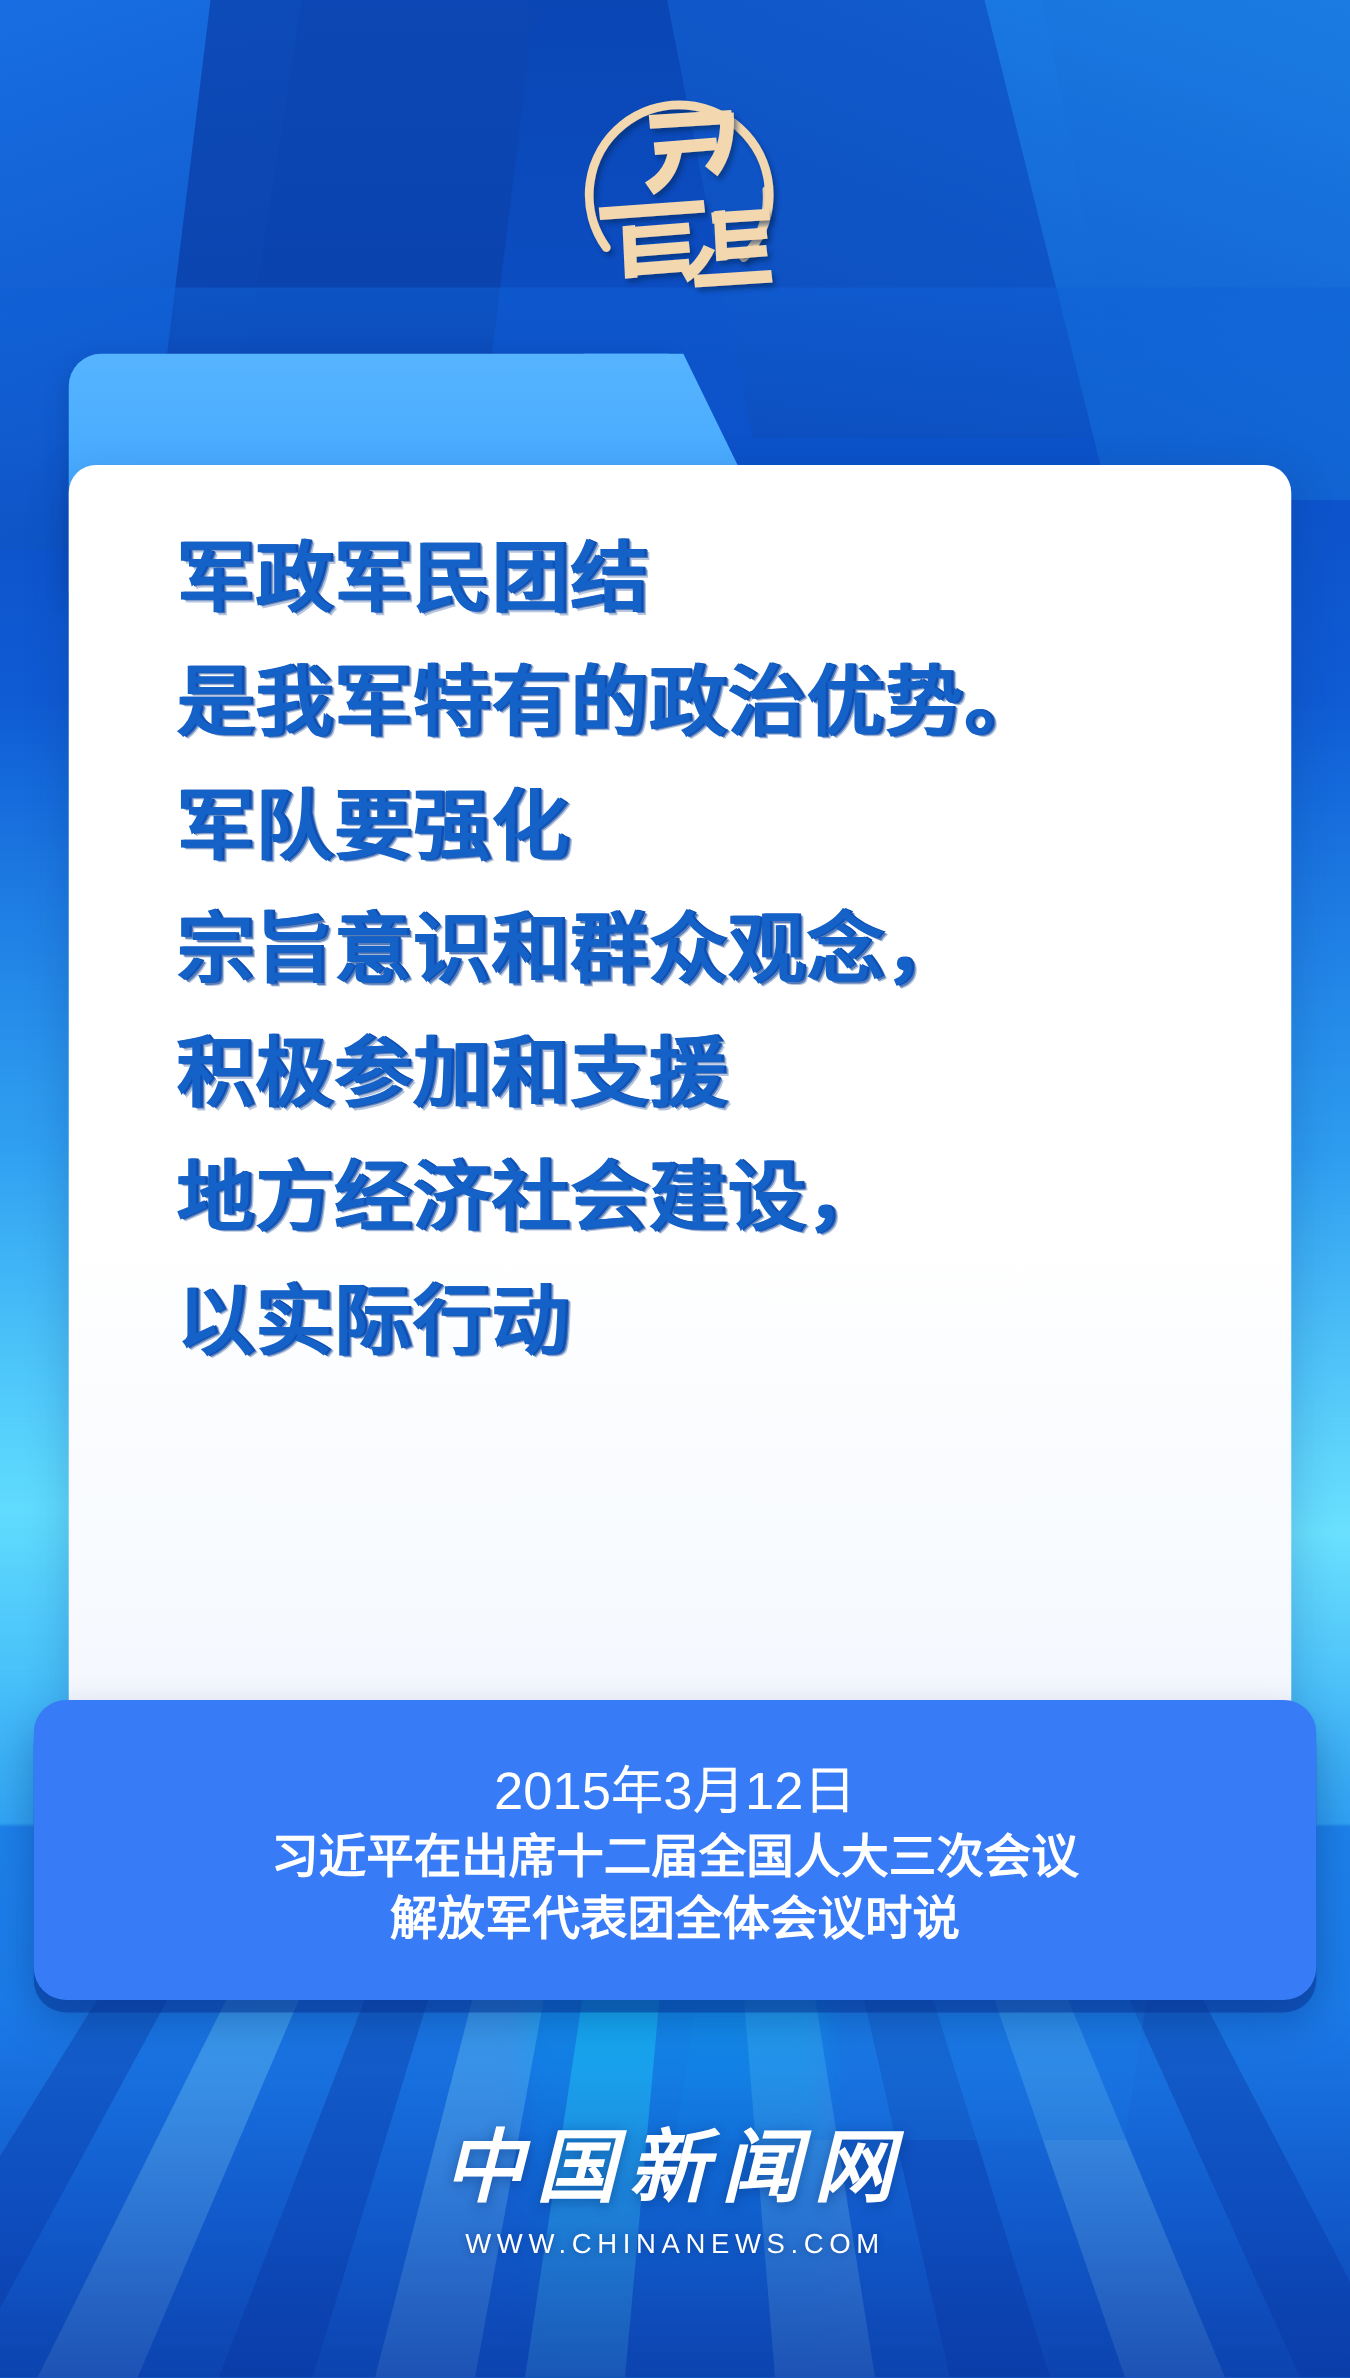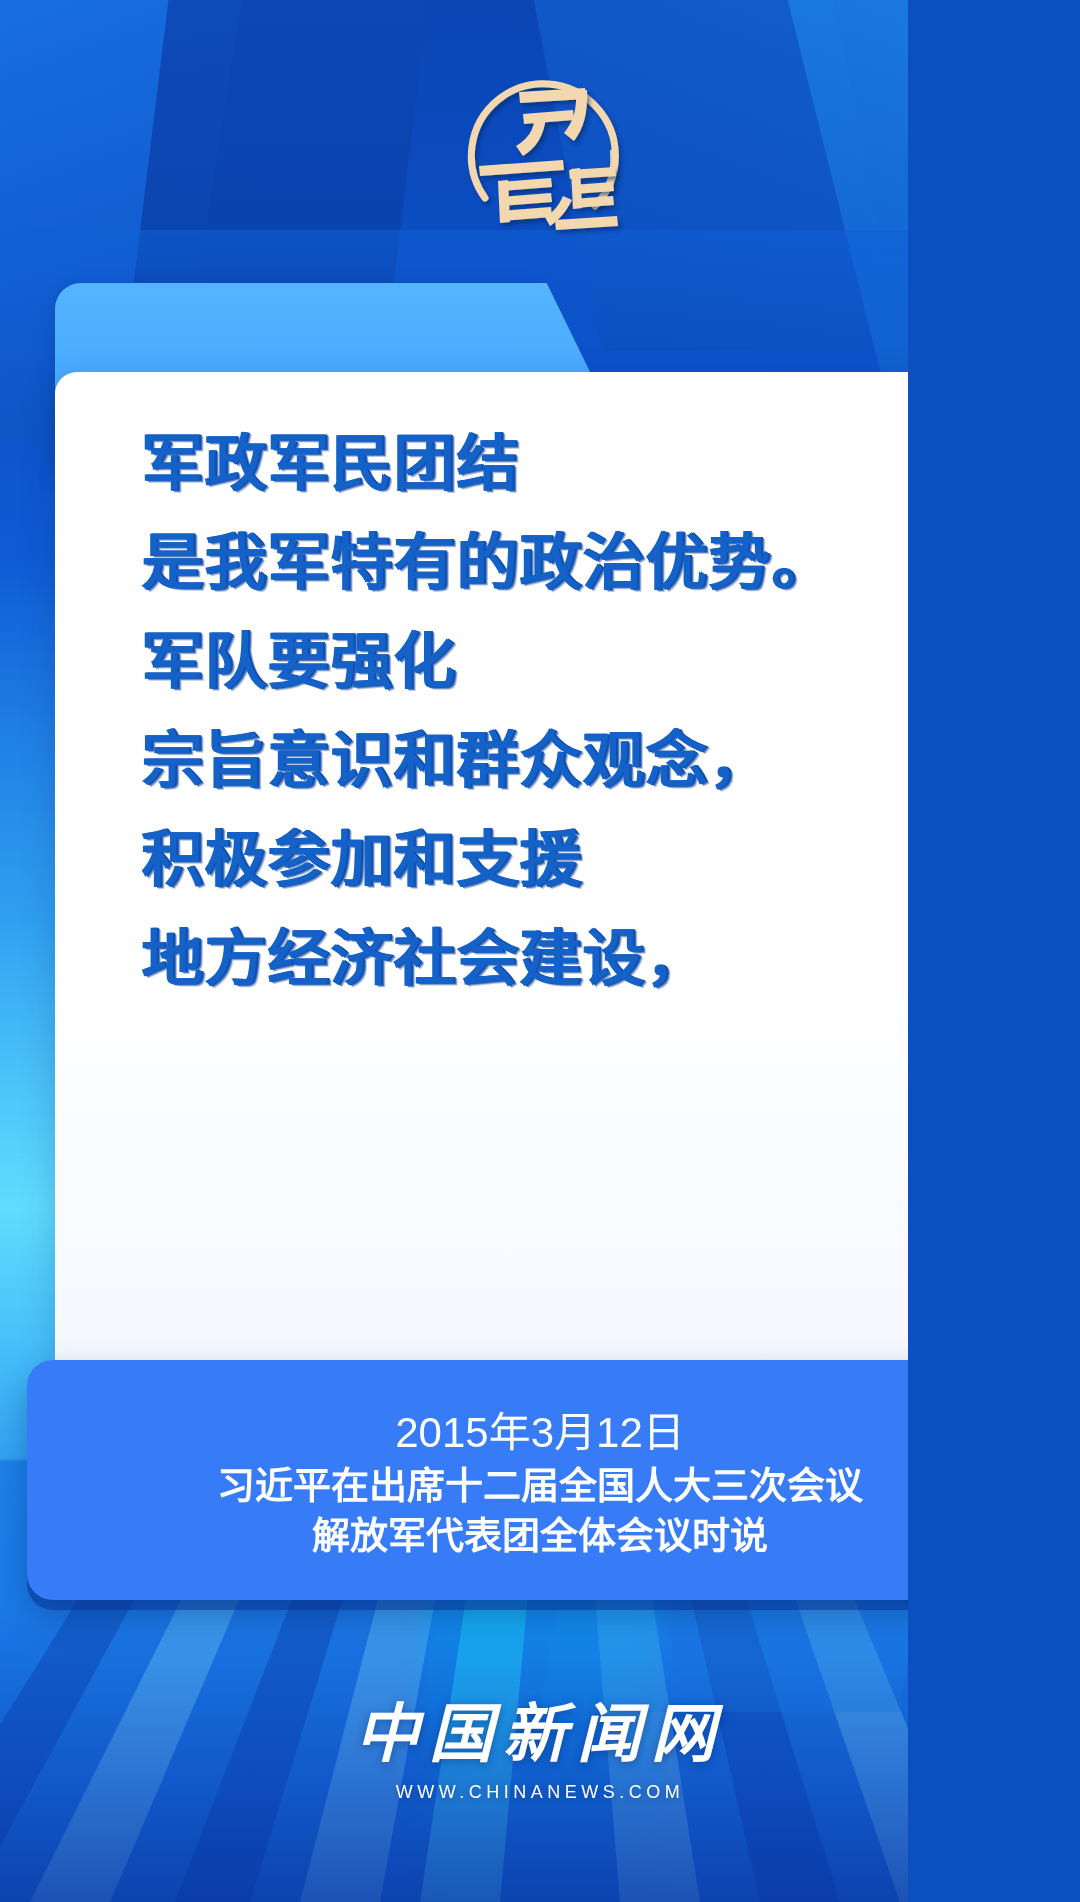--- a/index.html
+++ b/index.html
@@ -3,21 +3,21 @@
 <meta charset="utf-8">
 <title>习言道 · 中国新闻网</title>
 <style>
   html,body{margin:0;padding:0;}
   body{
     width:1080px;height:1902px;overflow:hidden;
     font-family:"Liberation Sans","DejaVu Sans",sans-serif;
     background:#0b4fc0;
   }
   .poster{
-    position:relative;width:908px;height:1902px;overflow:hidden;
+    position:relative;width:1080px;height:1902px;overflow:hidden;
     background:
       linear-gradient(180deg,#0a46b4 0%, #0c50c8 18%, #1060d8 34%, #1673e2 52%, #1f86ec 70%, #1b7ae8 86%, #1568d8 100%);
   }
 
   
   .bg-layer{position:absolute;inset:0;overflow:hidden;pointer-events:none;}
 
   
   .facet{position:absolute;}
 
@@ -114,21 +114,21 @@
     display:flex;flex-direction:column;align-items:center;
   }
   .footer .cn{
     font-family:Liberation Serif, serif;
     font-weight:700;font-style:italic;
     font-size:64px;line-height:70px;color:#ffffff;letter-spacing:10px;
     text-shadow:0 2px 10px rgba(4,40,110,.45);
   }
   .footer .url{
     margin-top:12px;
-    font-size:18px;letter-spacing:4.5px;color:#ffffff;font-weight:400;
+    font-size:22px;letter-spacing:4.5px;color:#ffffff;font-weight:400;
     text-shadow:0 1px 6px rgba(4,40,110,.45);
   }
 </style>
 </head>
 <body>
 
 <div class="poster">
 
   <div class="bg-layer">
     <div class="facet f1"></div>
@@ -215,20 +215,21 @@
   <div class="folder-tab"></div>
 
   <div class="card">
     <div class="quote">
       <span class="ln">军政军民团结</span>
       <span class="ln">是我军特有的政治优势。</span>
       <span class="ln">军队要强化</span>
       <span class="ln">宗旨意识和群众观念，</span>
       <span class="ln">积极参加和支援</span>
       <span class="ln">地方经济社会建设，</span>
+      <span class="ln">以实际行动</span>
     </div>
   </div>
 
   <div class="attrib">
     <div class="date">2015年3月12日</div>
     <div class="src">习近平在出席十二届全国人大三次会议</div>
     <div class="src">解放军代表团全体会议时说</div>
   </div>
 
   <div class="footer">

